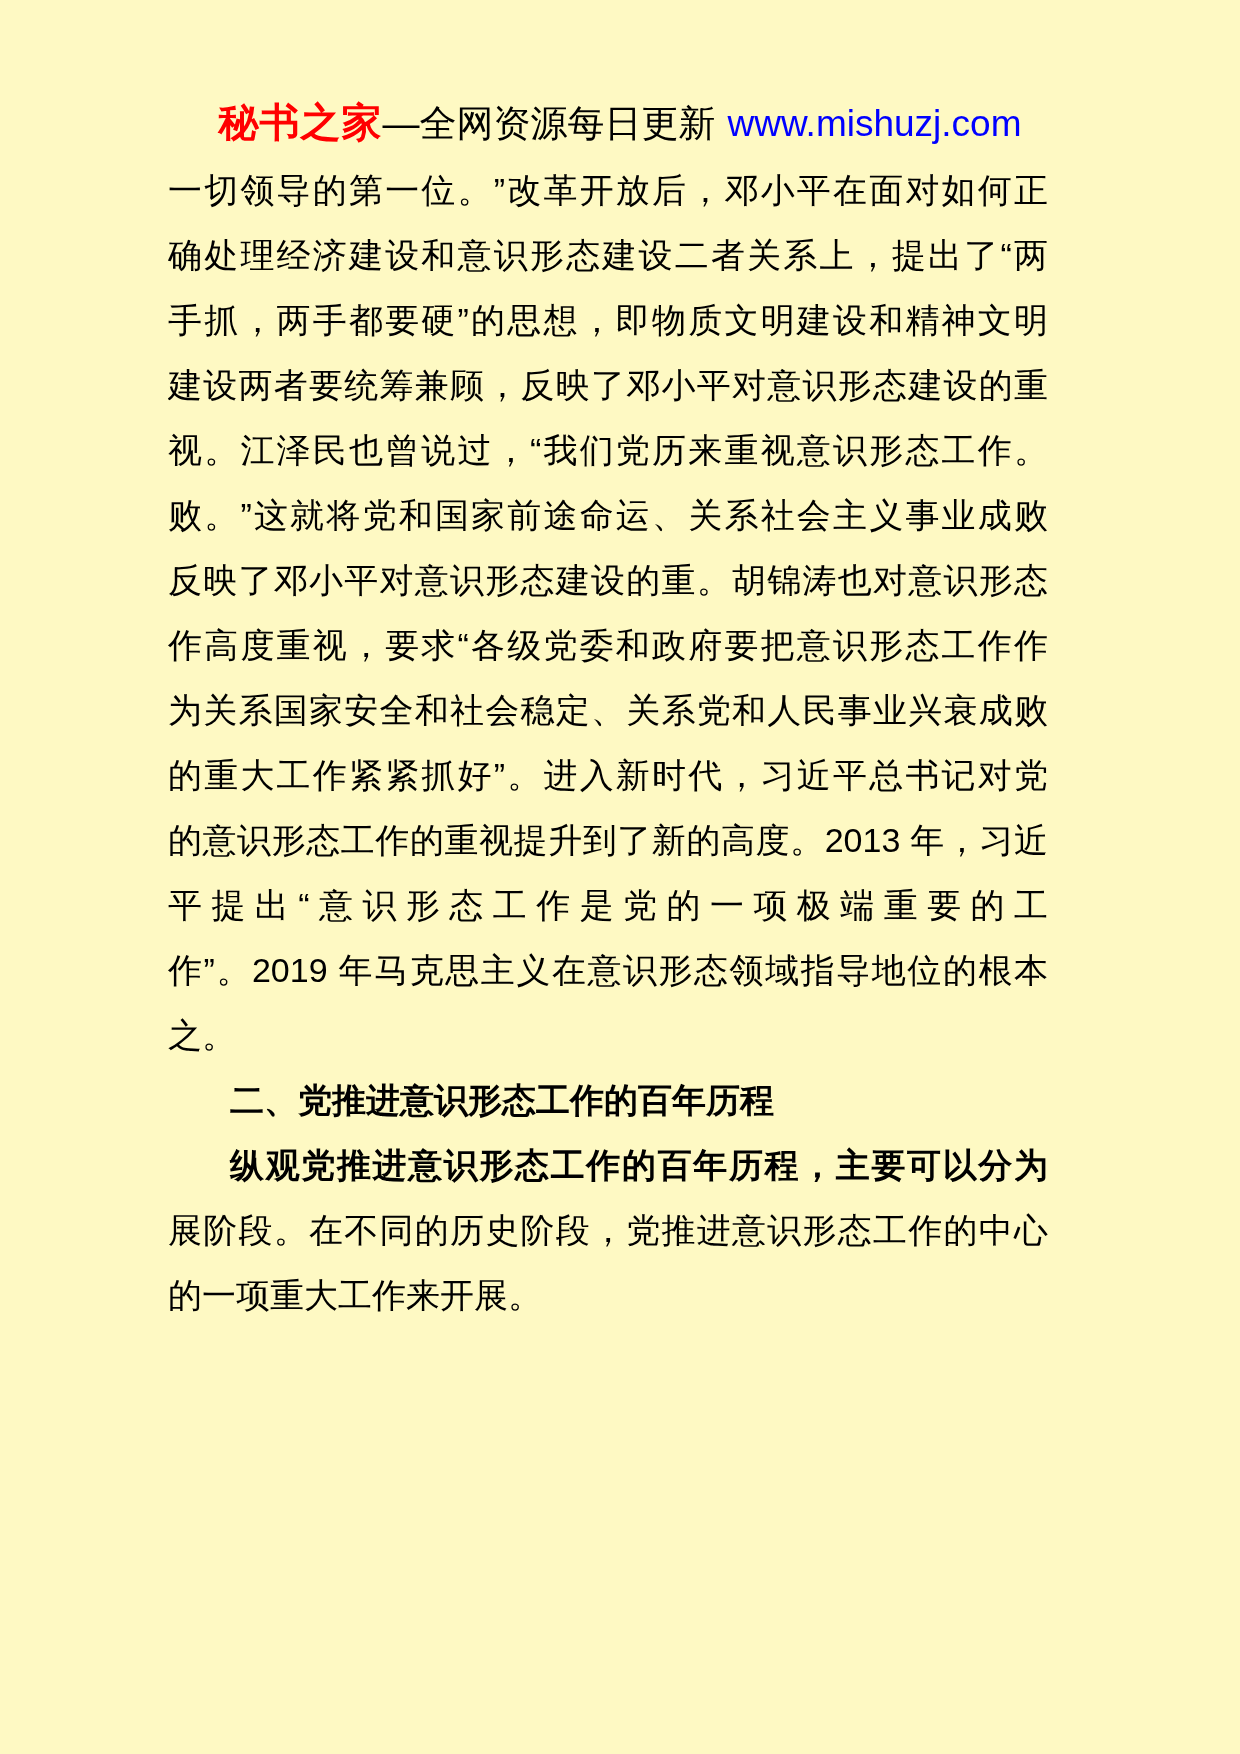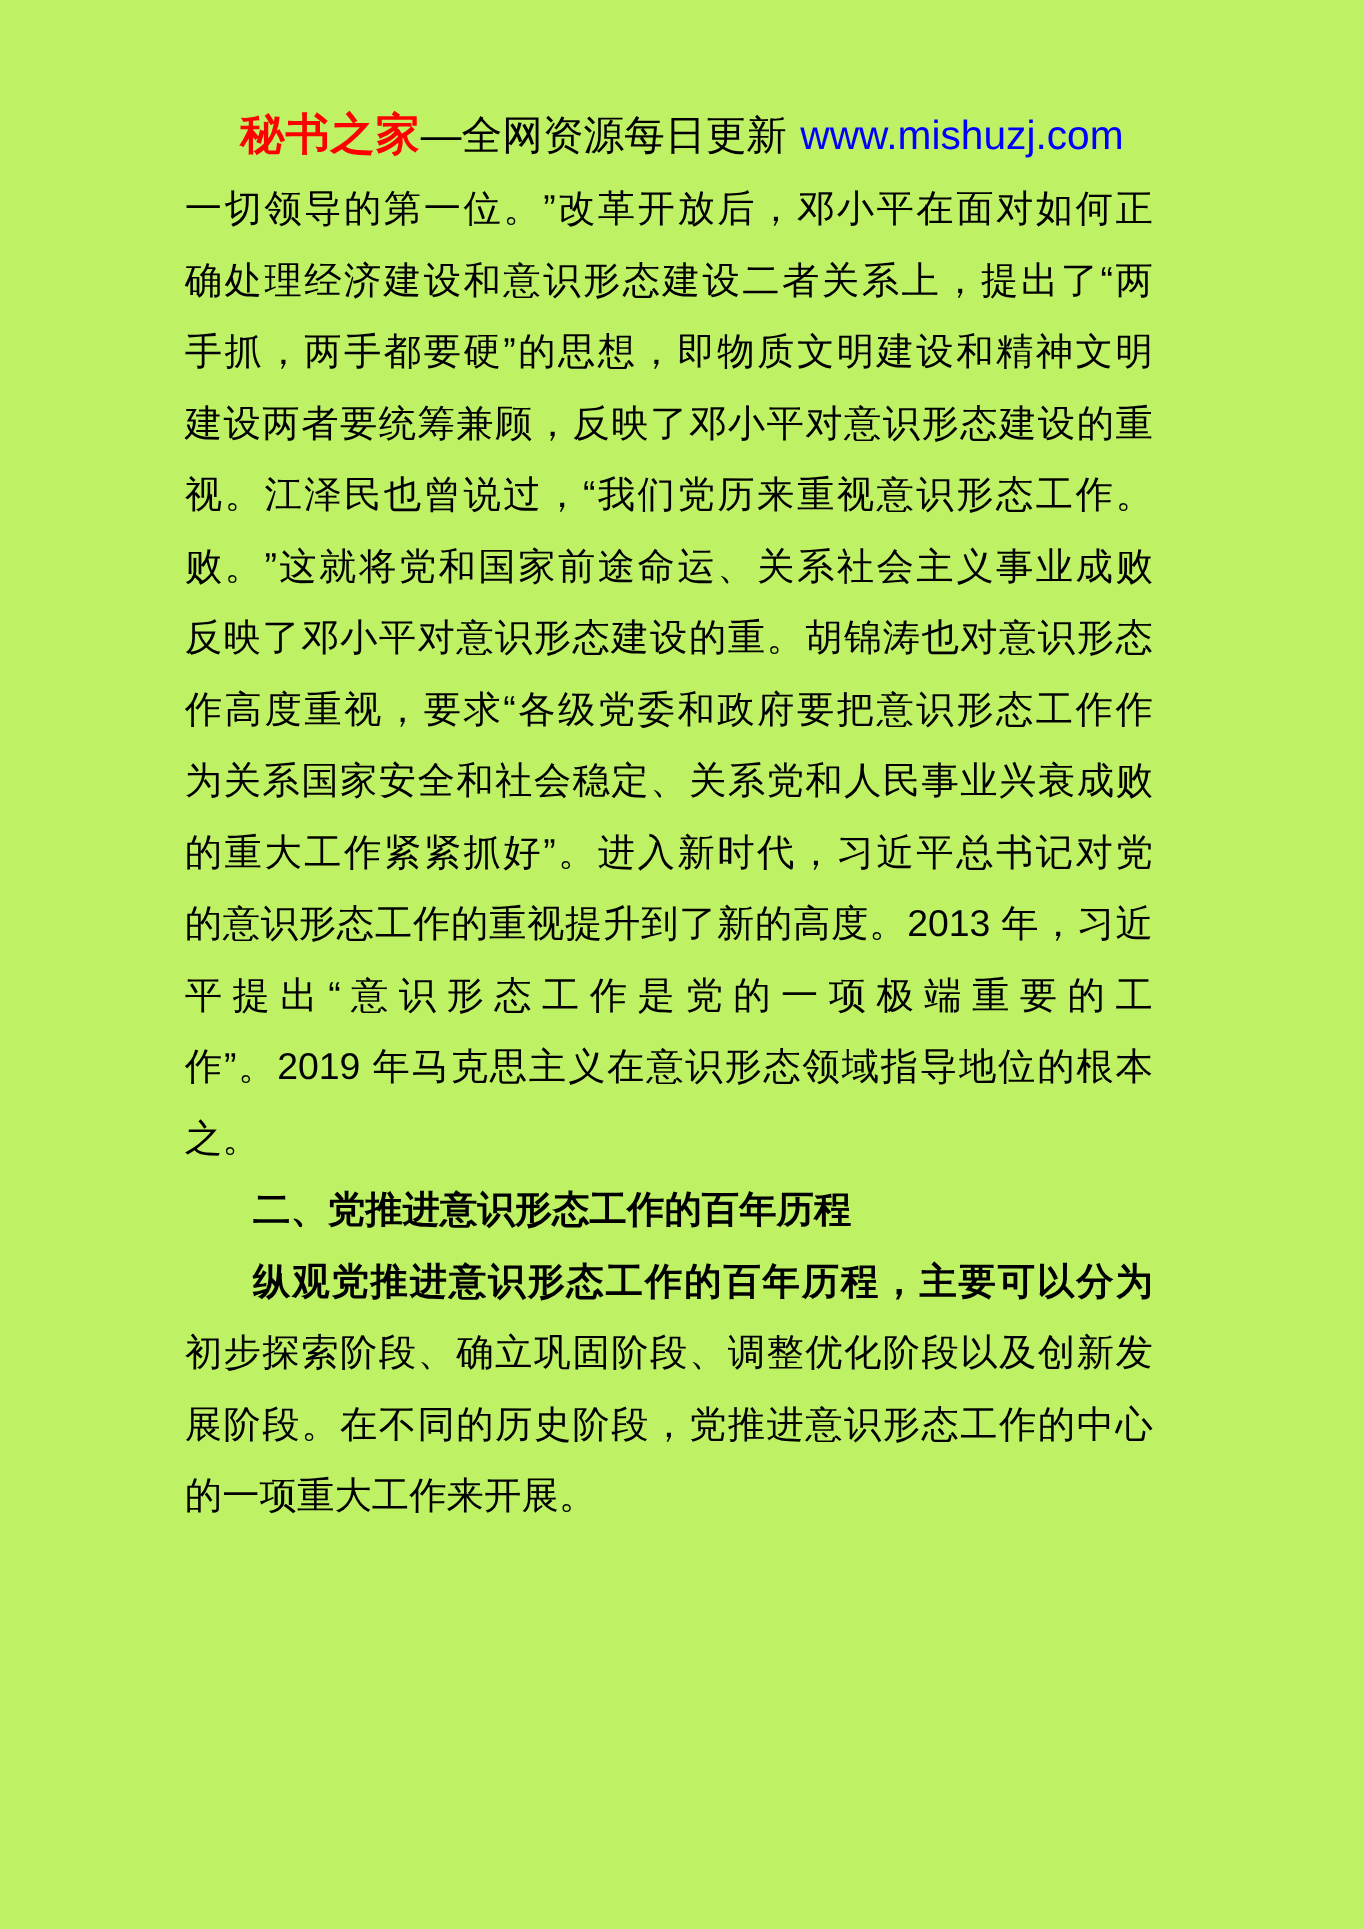--- a/index.html
+++ b/index.html
@@ -1,21 +1,21 @@
 <!DOCTYPE html>
 <html><head>
 <meta charset="utf-8">
 <title>Document</title>
 <style>
   html, body { margin: 0; padding: 0; background: #ffffff; }
   .page {
     position: relative;
     width: 1240px;
     height: 1754px;
-    background: #bef264;
+    background: #fef9c3;
     color: #000000;
     font-family: "Liberation Sans", "DejaVu Sans", sans-serif;
     overflow: hidden;
   }
   .header {
     position: absolute;
     top: 98px;
     left: 0;
     width: 100%;
     text-align: center;
@@ -76,18 +76,17 @@
     <div class="line j">反映了邓小平对意识形态建设的重。胡锦涛也对意识形态工</div>
     <div class="line j">作高度重视，要求“各级党委和政府要把意识形态工作作</div>
     <div class="line j">为关系国家安全和社会稳定、关系党和人民事业兴衰成败</div>
     <div class="line j">的重大工作紧紧抓好”。进入新时代，习近平总书记对党</div>
     <div class="line j">的意识形态工作的重视提升到了新的高度。2013 年，习近</div>
     <div class="line j">平提出“意识形态工作是党的一项极端重要的工</div>
     <div class="line j">作”。2019 年马克思主义在意识形态领域指导地位的根本</div>
     <div class="line">之。</div>
     <div class="line heading indent">二、党推进意识形态工作的百年历程</div>
     <div class="line j indent">纵观党推进意识形态工作的百年历程，主要可以分为</div>
-    <div class="line j">初步探索阶段、确立巩固阶段、调整优化阶段以及创新发</div>
     <div class="line j">展阶段。在不同的历史阶段，党推进意识形态工作的中心</div>
     <div class="line">的一项重大工作来开展。</div>
   </div>
 
 </div>
 
 </body></html>

